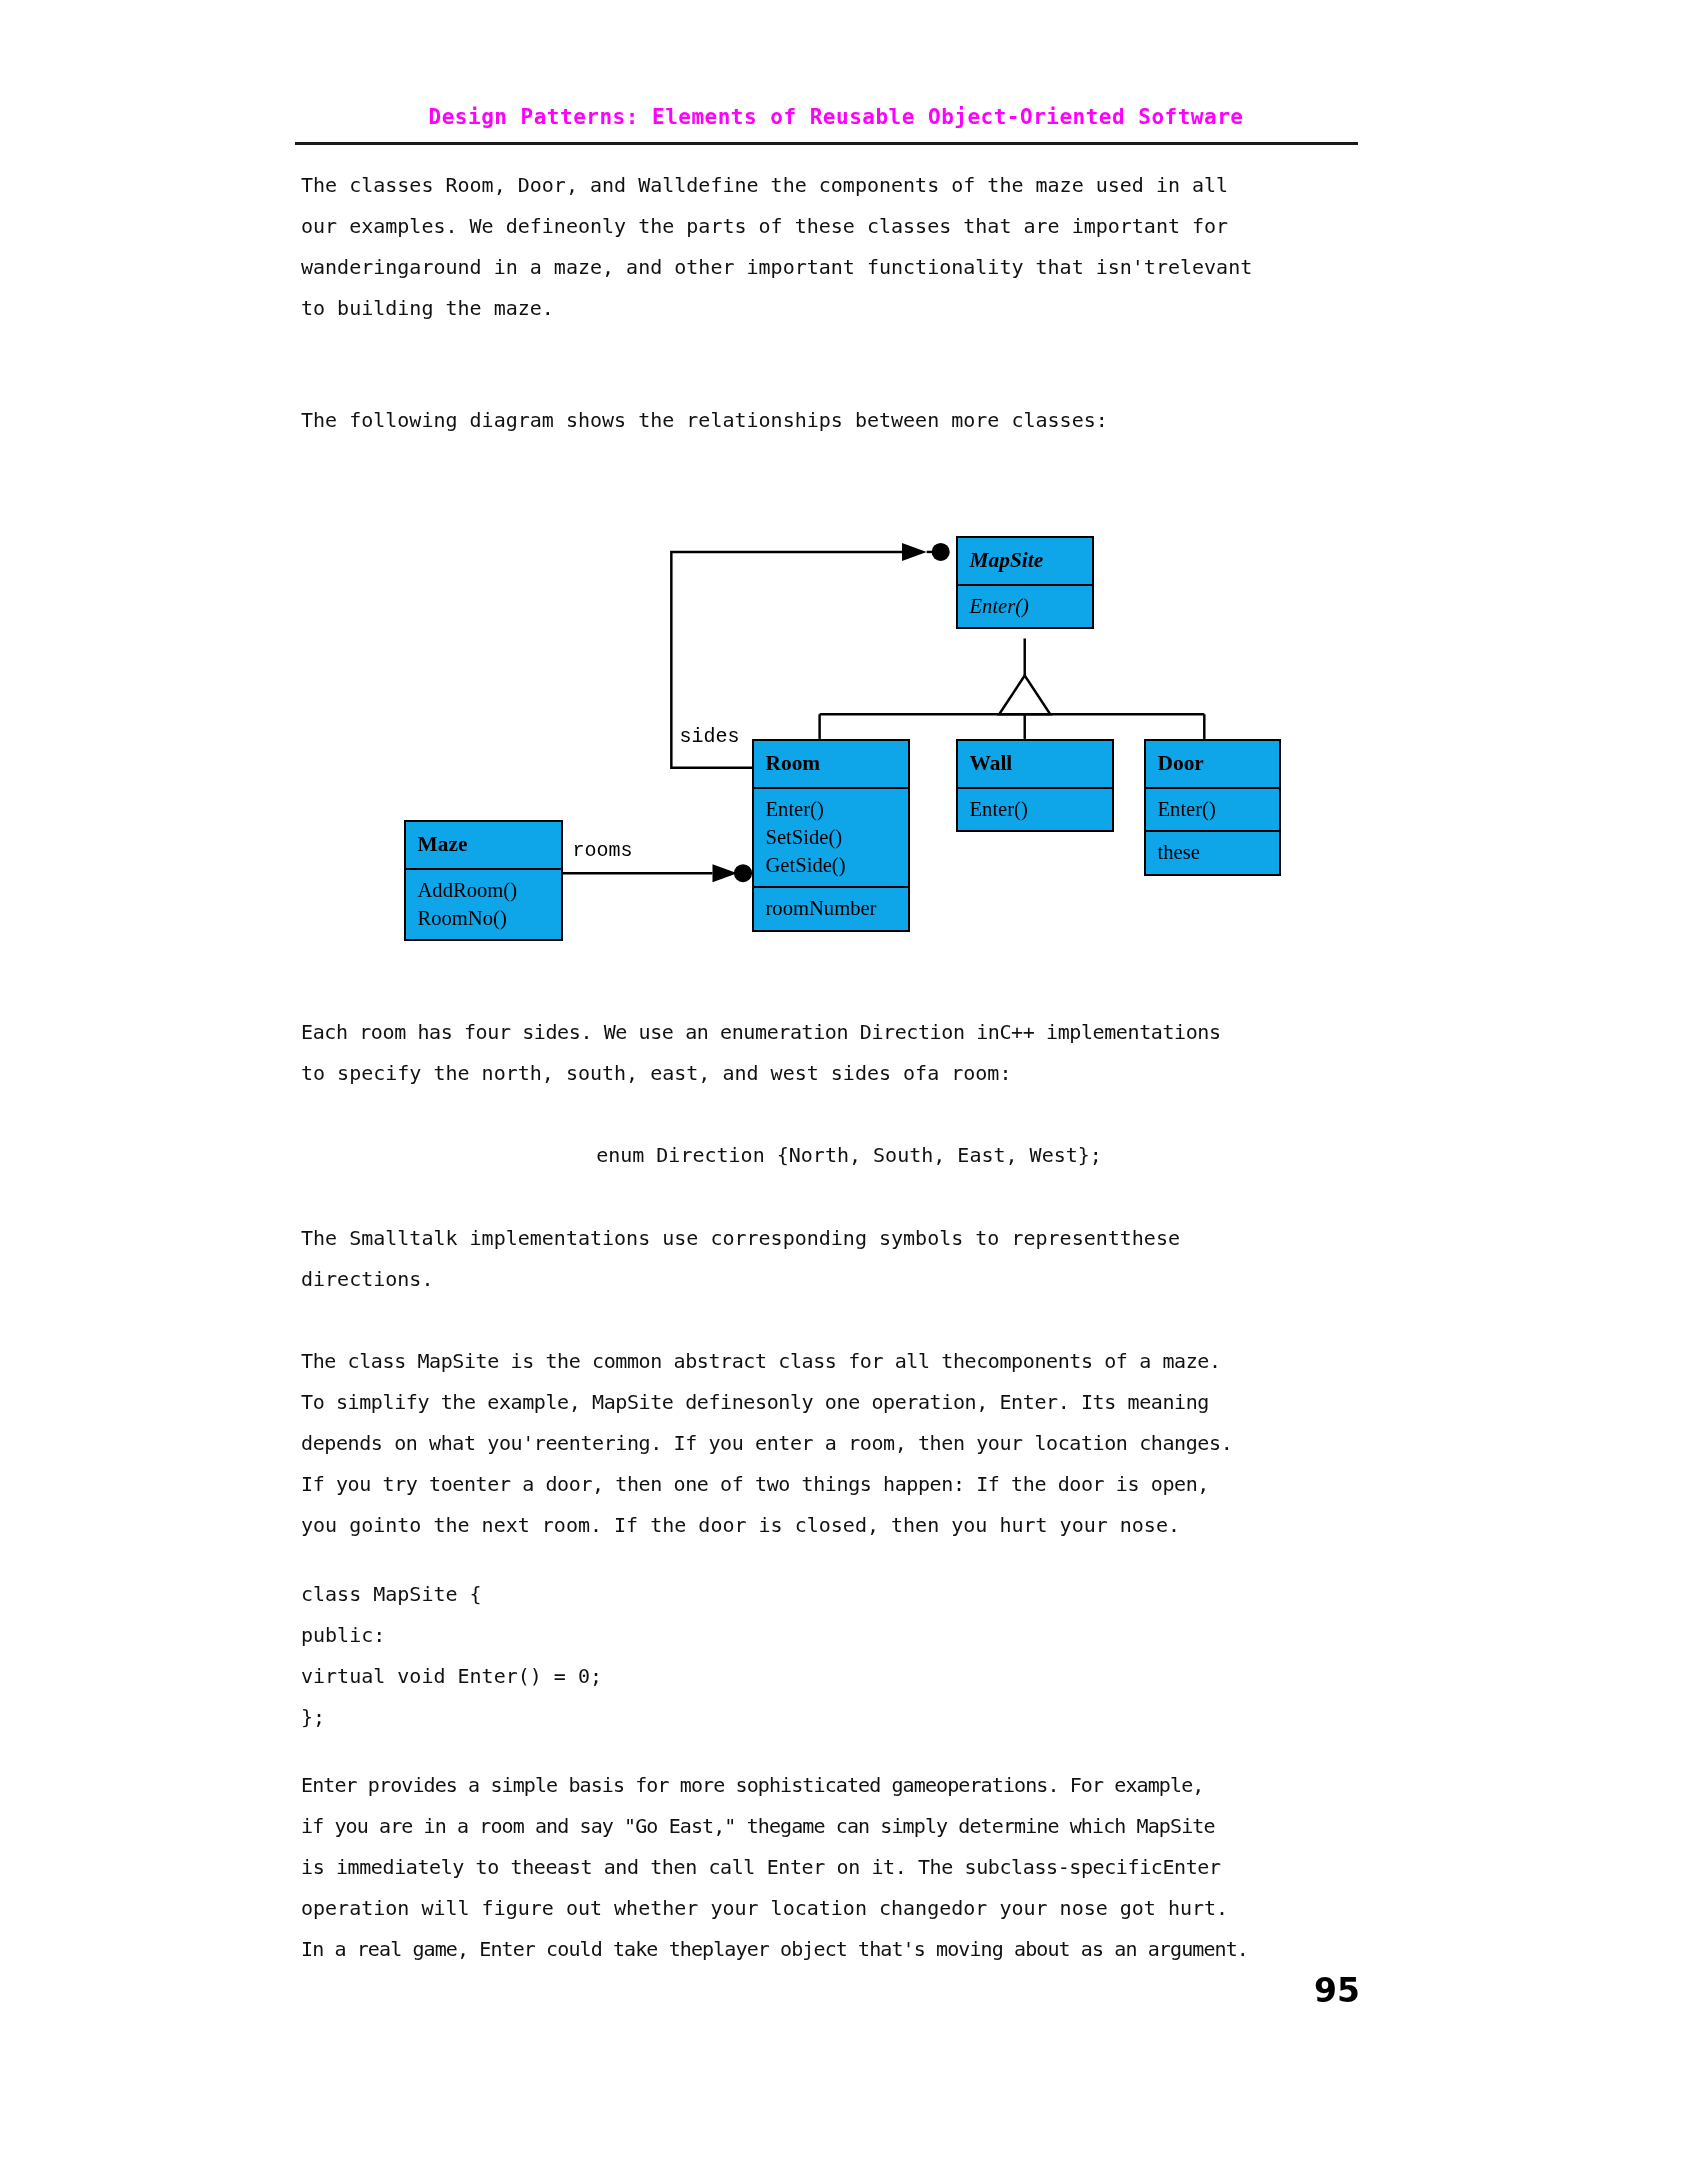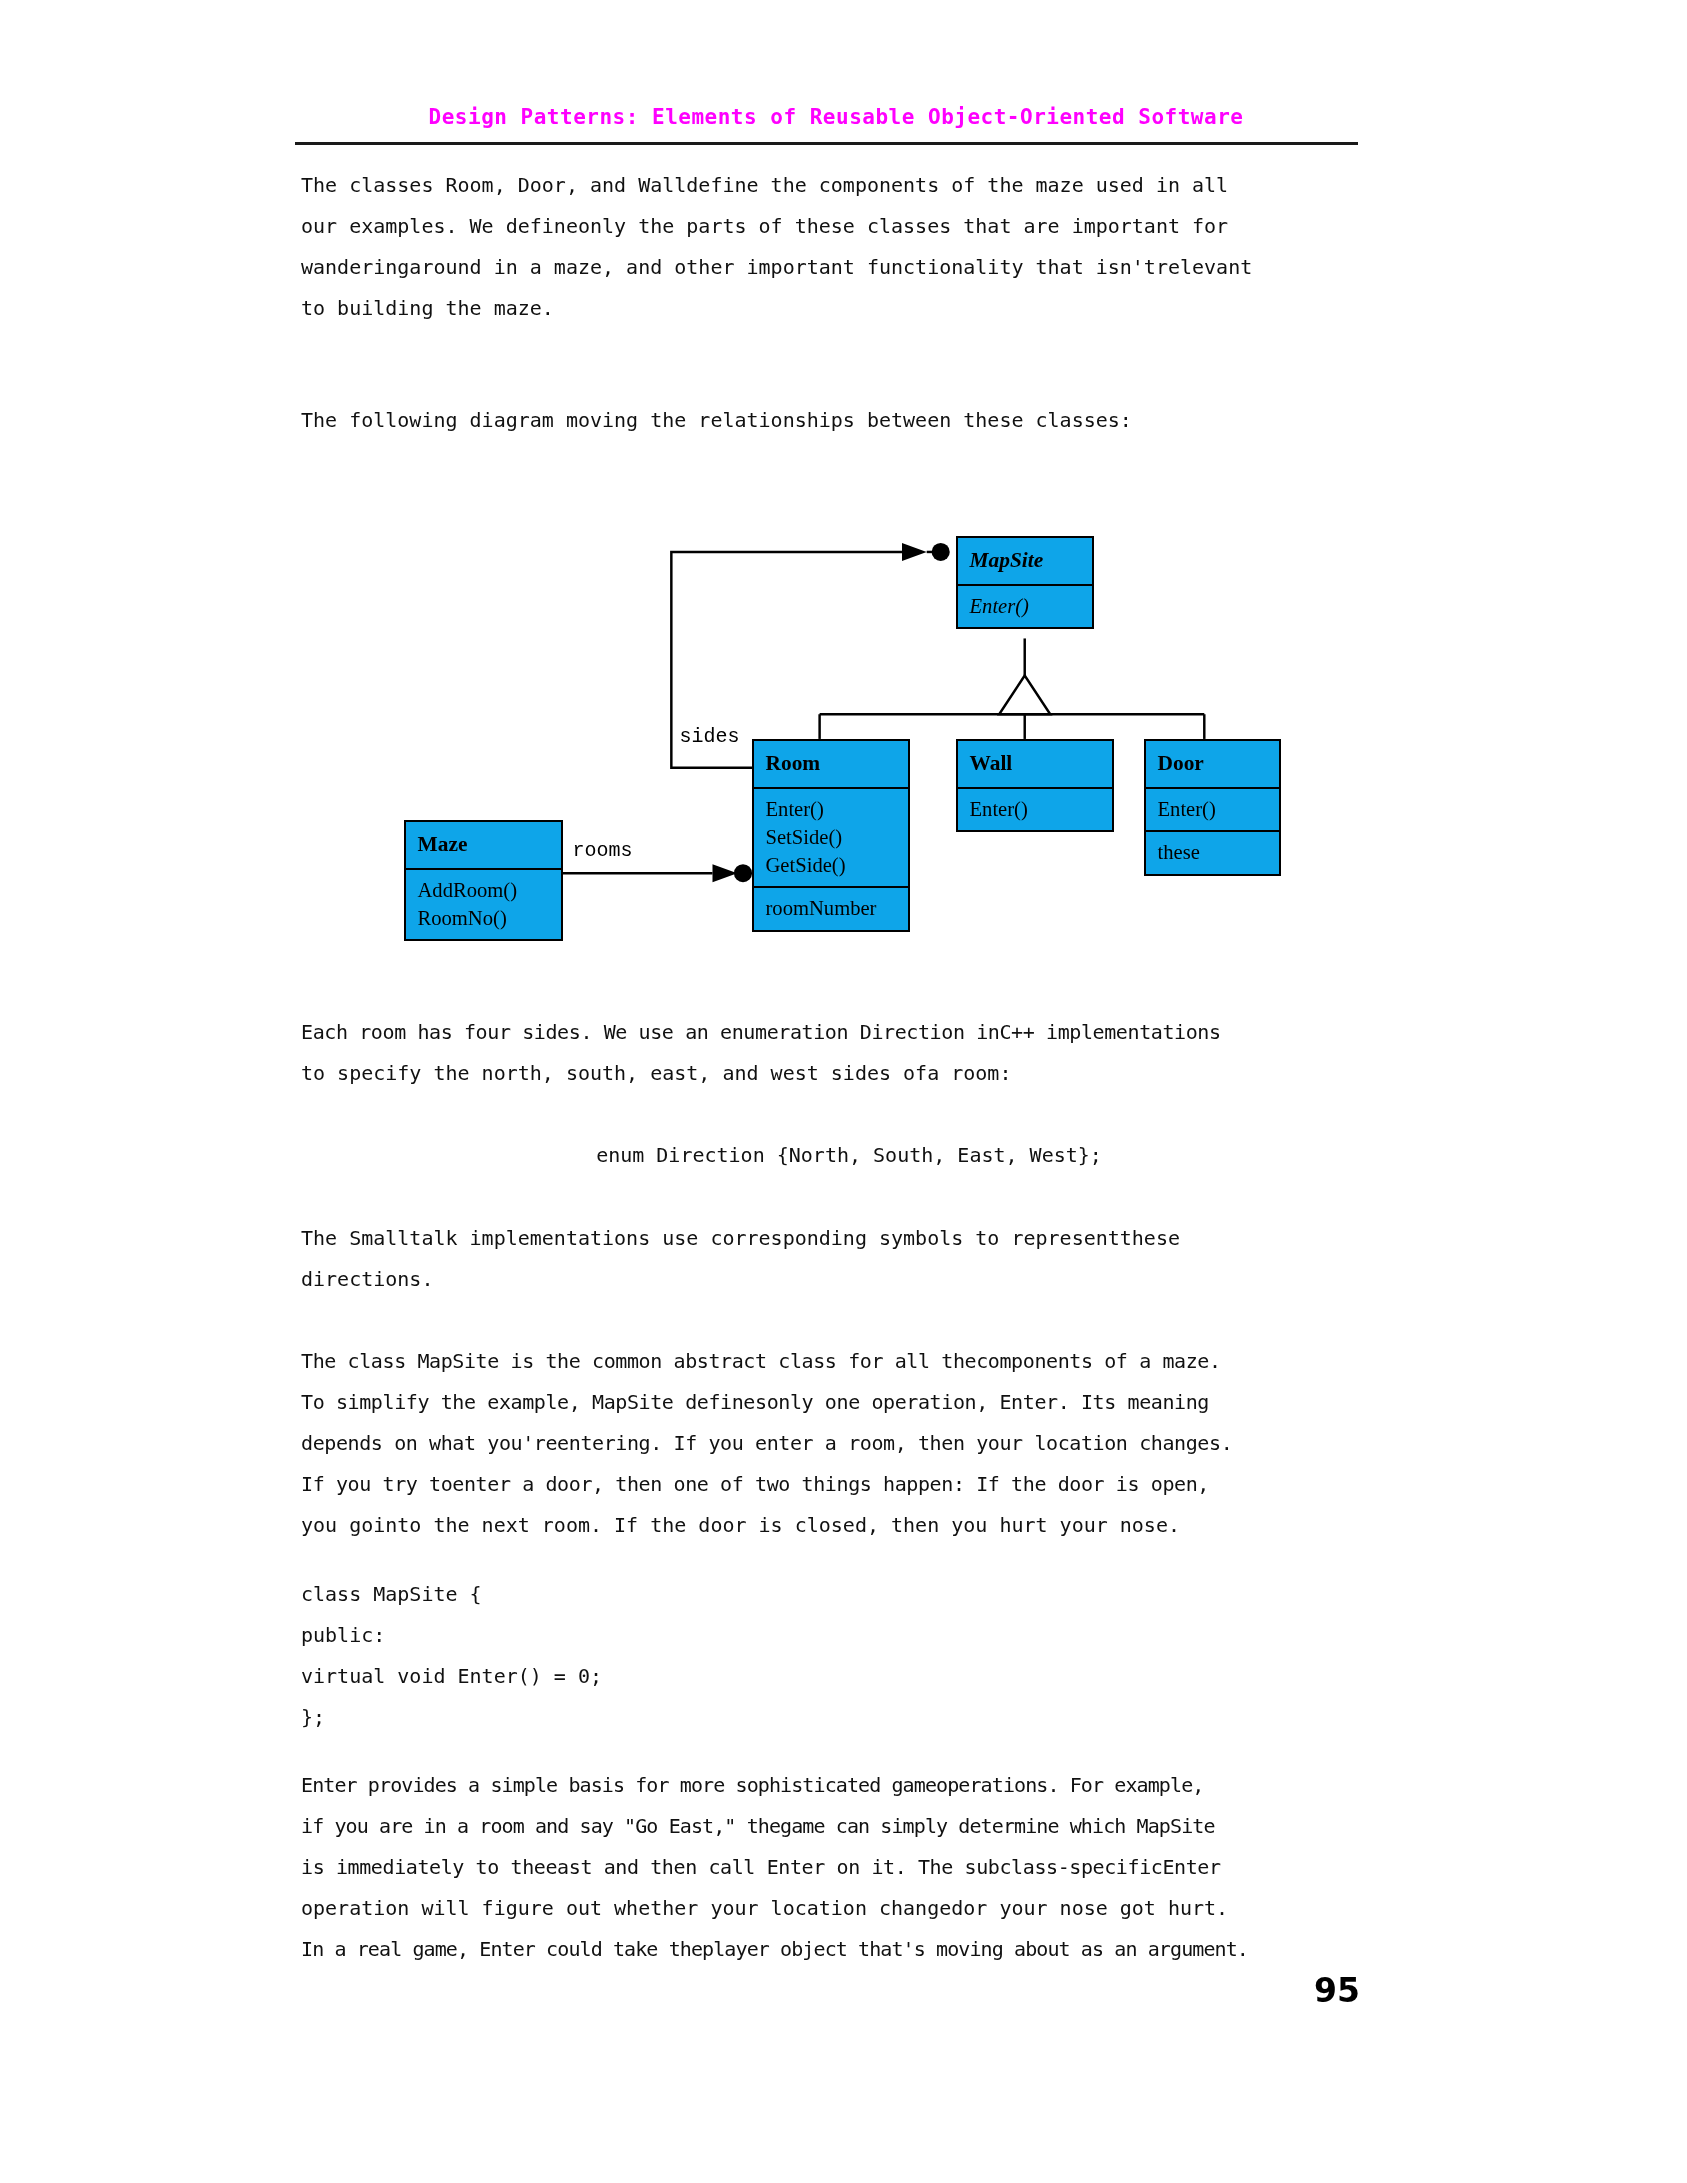--- a/index.html
+++ b/index.html
@@ -133,21 +133,21 @@
   <div class="header-rule"></div>
 
   <div class="body-block" style="top:165px;">
     <span class="ln">The classes Room, Door, and Walldefine the components of the maze used in all</span>
     <span class="ln">our examples. We defineonly the parts of these classes that are important for</span>
     <span class="ln">wanderingaround in a maze, and other important functionality that isn'trelevant</span>
     <span class="ln">to building the maze.</span>
   </div>
 
   <div class="body-block" style="top:400px;">
-    <span class="ln">The following diagram moving the relationships between these classes:</span>
+    <span class="ln">The following diagram shows the relationships between more classes:</span>
   </div>
 
   <div class="diagram">
 
     <svg width="1687" height="2183" style="position:absolute;left:0;top:0;" viewBox="0 0 2048 2650">
 
       <polyline points="913,932 815,932 815,670 1095,670" fill="none" stroke="#000000" stroke-width="3"></polyline>
 
       <polygon points="1095,659 1125,670 1095,681" fill="#000000"></polygon>
       <circle cx="1142" cy="670" r="11" fill="#000000"></circle>

